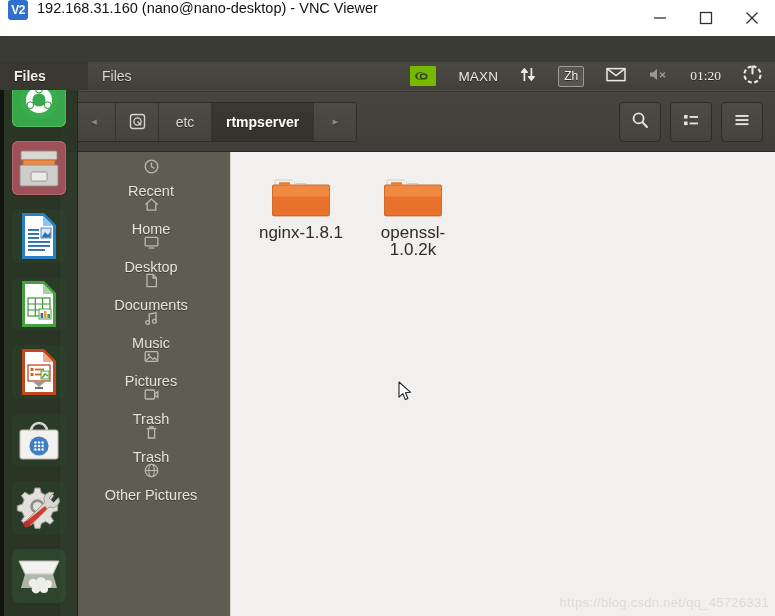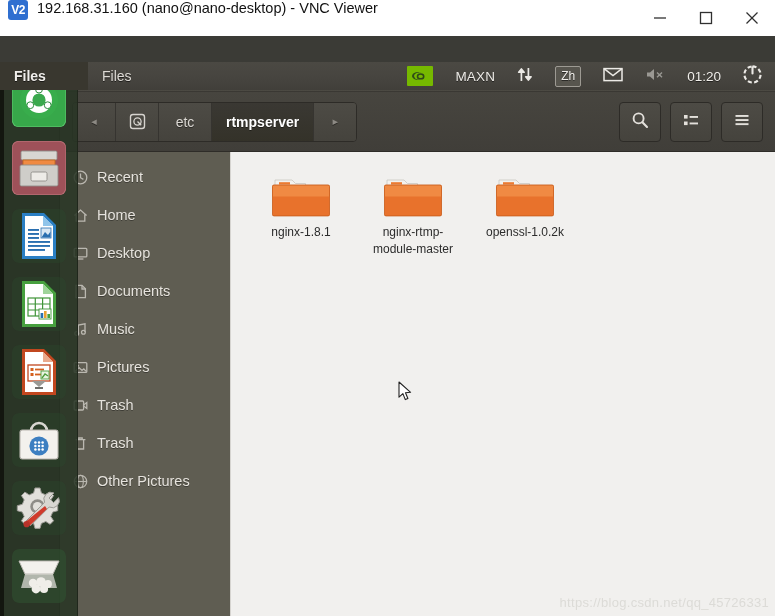--- a/index.html
+++ b/index.html
@@ -72,21 +72,21 @@
   .nvidia-badge{
     width:26px;height:20px;background:#76b900;border-radius:1px;
     display:flex;align-items:center;justify-content:center;
   }
   .maxn{font-size:13.5px;color:#eceae6;letter-spacing:0.2px;}
   .zh-box{
     border:1px solid #9d9a93;background:#57554e;border-radius:2px;
     padding:0 5px;height:19px;display:flex;align-items:center;
     font-size:12px;color:#f0eeea;
   }
-  .clock{font-size:13.5px;color:#f0eeea;}
+  .clock{font-size:13.5px;color:#f0eeea;font-family:Liberation Serif, serif;}
 
   
   .launcher{
     position:absolute;left:0;top:28px;width:78px;height:552px;
     background:rgba(40,52,36,0.86);
     border-right:1px solid #20271c;
     display:flex;flex-direction:column;align-items:center;
     padding-top:2px;
     box-sizing:border-box;
   }
@@ -151,21 +151,21 @@
     background:linear-gradient(to bottom,#4d4b45 0%,#45433d 100%);
     display:flex;align-items:center;justify-content:center;
   }
   .naut-body{display:flex;height:464px;width:100%;}
   .naut-sidebar{
     width:170px;height:100%;background:#5f5d52;
     padding-top:6px;box-sizing:border-box;flex:0 0 auto;
   }
   .side-item{
     height:38px;display:flex;align-items:center;
-    padding-left:12px;box-sizing:border-box;gap:8px;
+    padding-left:12px;box-sizing:border-box;gap:8px;flex-direction:column;
   }
   .side-icon{width:17px;height:17px;flex:0 0 auto;opacity:.85;}
   .side-label{
     font-size:14.5px;color:#e6e3dd;white-space:nowrap;
     text-shadow:0 1px 0 rgba(0,0,0,0.35);
   }
   .naut-content{
     flex:1 1 auto;height:100%;background:#f1f0ee;
     border-left:1px solid #d6d4d0;
     position:relative;overflow:hidden;
@@ -173,21 +173,21 @@
   .icon-grid{
     display:flex;flex-wrap:wrap;align-content:flex-start;
     padding:14px 8px 0 14px;gap:0px;
   }
   .file-item{
     width:112px;padding-top:4px;
     display:flex;flex-direction:column;align-items:center;
   }
   .folder{width:58px;height:48px;position:relative;margin-bottom:6px;}
   .file-label{
-    font-size:12px;color:#2c2c2c;text-align:center;
+    font-size:17px;color:#2c2c2c;text-align:center;
     line-height:17px;width:104px;word-wrap:break-word;
   }
   .watermark{
     position:absolute;right:6px;bottom:6px;
     font-size:13px;color:#dcdbd7;letter-spacing:0.3px;
     white-space:nowrap;
   }
   .cursor{position:absolute;left:398px;top:345px;width:16px;height:22px;pointer-events:none;}
 </style>
 </head>
@@ -378,32 +378,20 @@
                   <path d="M3 10 h17 l3.5 3.5 h10 v4 h-30.5 z" fill="#f3f2ef" stroke="#c9c6c0" stroke-width="0.8"></path>
                   <rect x="7" y="12.2" width="11" height="2.4" fill="#ec7b32"></rect>
                   <path d="M2 15 h54 a1.6 1.6 0 0 1 1.6 1.6 v27.8 a1.6 1.6 0 0 1 -1.6 1.6 h-54 a1.6 1.6 0 0 1 -1.6 -1.6 v-27.8 a1.6 1.6 0 0 1 1.6 -1.6 z" fill="#e8722c"></path>
                   <path d="M2 15 h54 a1.6 1.6 0 0 1 1.6 1.6 v10 h-57.2 v-10 a1.6 1.6 0 0 1 1.6 -1.6 z" fill="#f08a43"></path>
                   <rect x="0.4" y="15" width="57.2" height="30.9" rx="1.6" fill="none" stroke="#c95d1d" stroke-width="0.9"></rect>
                 </svg>
               </div>
               <div class="file-label">nginx-1.8.1</div>
             </div>
 
-            <div class="file-item">
-              <div class="folder">
-                <svg width="58" height="48" viewBox="0 0 58 48">
-                  <path d="M3 10 h17 l3.5 3.5 h10 v4 h-30.5 z" fill="#f3f2ef" stroke="#c9c6c0" stroke-width="0.8"></path>
-                  <rect x="7" y="12.2" width="11" height="2.4" fill="#ec7b32"></rect>
-                  <path d="M2 15 h54 a1.6 1.6 0 0 1 1.6 1.6 v27.8 a1.6 1.6 0 0 1 -1.6 1.6 h-54 a1.6 1.6 0 0 1 -1.6 -1.6 v-27.8 a1.6 1.6 0 0 1 1.6 -1.6 z" fill="#e8722c"></path>
-                  <path d="M2 15 h54 a1.6 1.6 0 0 1 1.6 1.6 v10 h-57.2 v-10 a1.6 1.6 0 0 1 1.6 -1.6 z" fill="#f08a43"></path>
-                  <rect x="0.4" y="15" width="57.2" height="30.9" rx="1.6" fill="none" stroke="#c95d1d" stroke-width="0.9"></rect>
-                </svg>
-              </div>
-              <div class="file-label">nginx-rtmp-module-master</div>
-            </div>
 
             <div class="file-item">
               <div class="folder">
                 <svg width="58" height="48" viewBox="0 0 58 48">
                   <path d="M3 10 h17 l3.5 3.5 h10 v4 h-30.5 z" fill="#f3f2ef" stroke="#c9c6c0" stroke-width="0.8"></path>
                   <rect x="7" y="12.2" width="11" height="2.4" fill="#ec7b32"></rect>
                   <path d="M2 15 h54 a1.6 1.6 0 0 1 1.6 1.6 v27.8 a1.6 1.6 0 0 1 -1.6 1.6 h-54 a1.6 1.6 0 0 1 -1.6 -1.6 v-27.8 a1.6 1.6 0 0 1 1.6 -1.6 z" fill="#e8722c"></path>
                   <path d="M2 15 h54 a1.6 1.6 0 0 1 1.6 1.6 v10 h-57.2 v-10 a1.6 1.6 0 0 1 1.6 -1.6 z" fill="#f08a43"></path>
                   <rect x="0.4" y="15" width="57.2" height="30.9" rx="1.6" fill="none" stroke="#c95d1d" stroke-width="0.9"></rect>
                 </svg>

